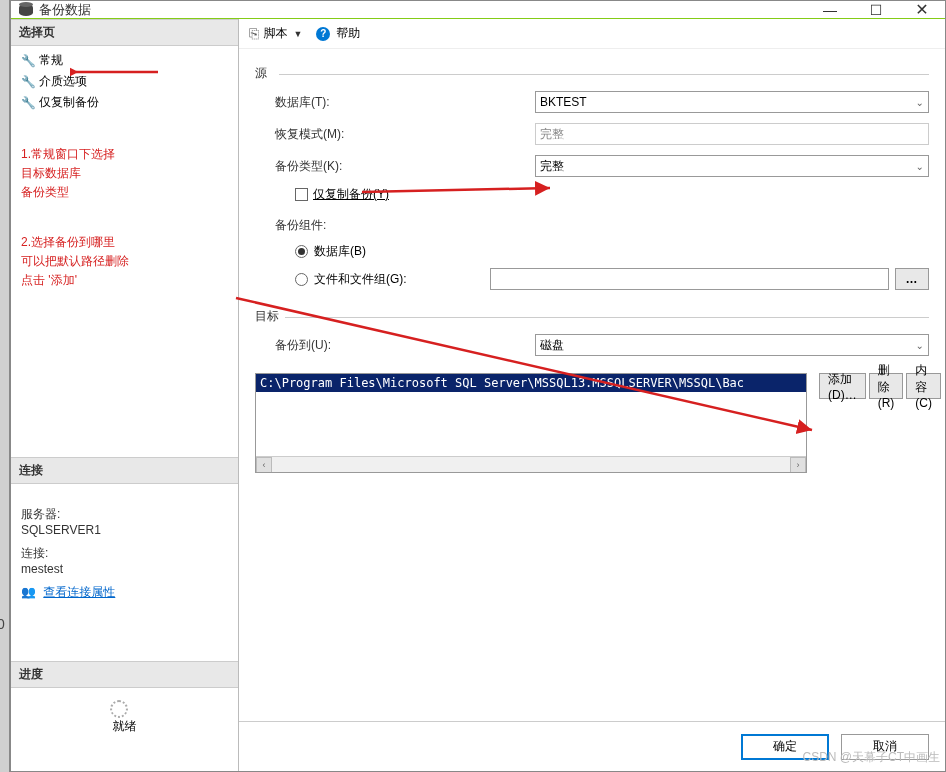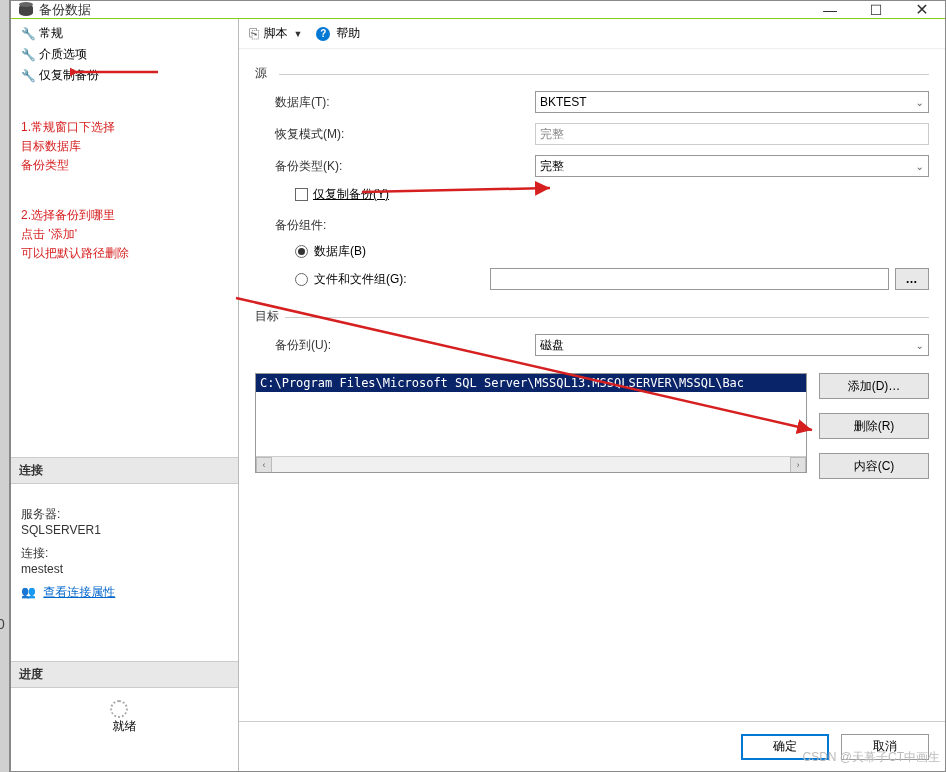--- a/index.html
+++ b/index.html
@@ -47,21 +47,21 @@
 .radio-row { display: flex; align-items: center; padding: 4px 0 4px 40px; gap: 6px; }
 .radio-outer { width: 13px; height: 13px; border: 1px solid #666; border-radius: 50%; display: flex; align-items: center; justify-content: center; background: #fff; }
 .radio-inner { width: 7px; height: 7px; border-radius: 50%; background: #333; }
 .textfield { border: 1px solid #999; height: 22px; flex: 1; background: #fff; }
 .ellipsis-btn { width: 34px; height: 22px; border: 1px solid #999; background: #e8e8e8; display: flex; align-items: center; justify-content: center; font-weight: bold; letter-spacing: 1px; }
 .dest-area { display: flex; margin-top: 12px; }
 .listbox { flex: 1; border: 1px solid #999; background: #fff; height: 100px; overflow: hidden; position: relative; }
 .listbox-item { background: #0a246a; color: #fff; font-family: "Consolas", monospace; padding: 2px 4px; white-space: nowrap; }
 .listbox-scroll { position: absolute; bottom: 0; left: 0; right: 0; height: 16px; background: #f0f0f0; border-top: 1px solid #ccc; display: flex; justify-content: space-between; }
 .listbox-scroll .sbtn { width: 16px; height: 16px; background: #e0e0e0; border: 1px solid #bbb; display: flex; align-items: center; justify-content: center; font-size: 9px; color: #666; }
-.dest-buttons { width: 110px; display: flex; flex-direction: column; gap: 14px; margin-left: 12px; }
+.dest-buttons { width: 110px; display: flex; flex-direction: row; gap: 3px; margin-left: 12px; }
 .btn { border: 1px solid #999; background: #e8e8e8; height: 26px; display: flex; align-items: center; justify-content: center; padding: 0 8px; }
 .footer { height: 50px; border-top: 1px solid #ccc; display: flex; align-items: center; justify-content: flex-end; padding: 0 16px; gap: 12px; }
 .footer .btn { width: 88px; background: #fff; }
 .footer .btn.primary { border: 2px solid #0078d4; align-items: center; }
 .watermark { position: absolute; right: 6px; bottom: 6px; color: #bbb; font-size: 12px; z-index: 999; text-align: right; }
 .left-strip { position: absolute; left: 0; top: 0; width: 10px; height: 772px; background: #d0d0d0; border-right: 1px solid #888; }
 .left-strip .dot { position: absolute; left: -3px; bottom: 140px; font-size: 14px; color: #444; }
 svg.arrow { position: absolute; pointer-events: none; z-index: 500; }
 </style>
 </head>
@@ -77,20 +77,21 @@
     <div class="icon-db"></div>
     <div class="title">备份数据</div>
     <div class="winbtn">—</div>
     <div class="winbtn">☐</div>
     <div class="winbtn close">✕</div>
   </div>
 
   <div class="body">
 
     <div class="sidebar">
+      <div class="section-header">选择页</div>
       <div class="page-list">
         <div class="page-item">
           <span class="wrench">🔧</span>
           <span>常规</span>
         </div>
         <div class="page-item">
           <span class="wrench">🔧</span>
           <span>介质选项</span>
         </div>
         <div class="page-item">
@@ -99,22 +100,22 @@
         </div>
       </div>
 
       <div class="annotation" style="margin-top:20px;">
         <p>1.常规窗口下选择</p>
         <p>目标数据库</p>
         <p>备份类型</p>
       </div>
       <div class="annotation" style="margin-top:14px;">
         <p>2.选择备份到哪里</p>
+        <p>可以把默认路径删除</p>
         <p>点击 '添加'</p>
-        <p>可以把默认路径删除</p>
       </div>
 
       <div class="spacer-grow"></div>
 
       <div class="section-header">连接</div>
       <div class="conn-body">
         <div class="lbl">服务器:</div>
         <div class="val">SQLSERVER1</div>
         <div class="lbl">连接:</div>
         <div class="val">mestest</div>

